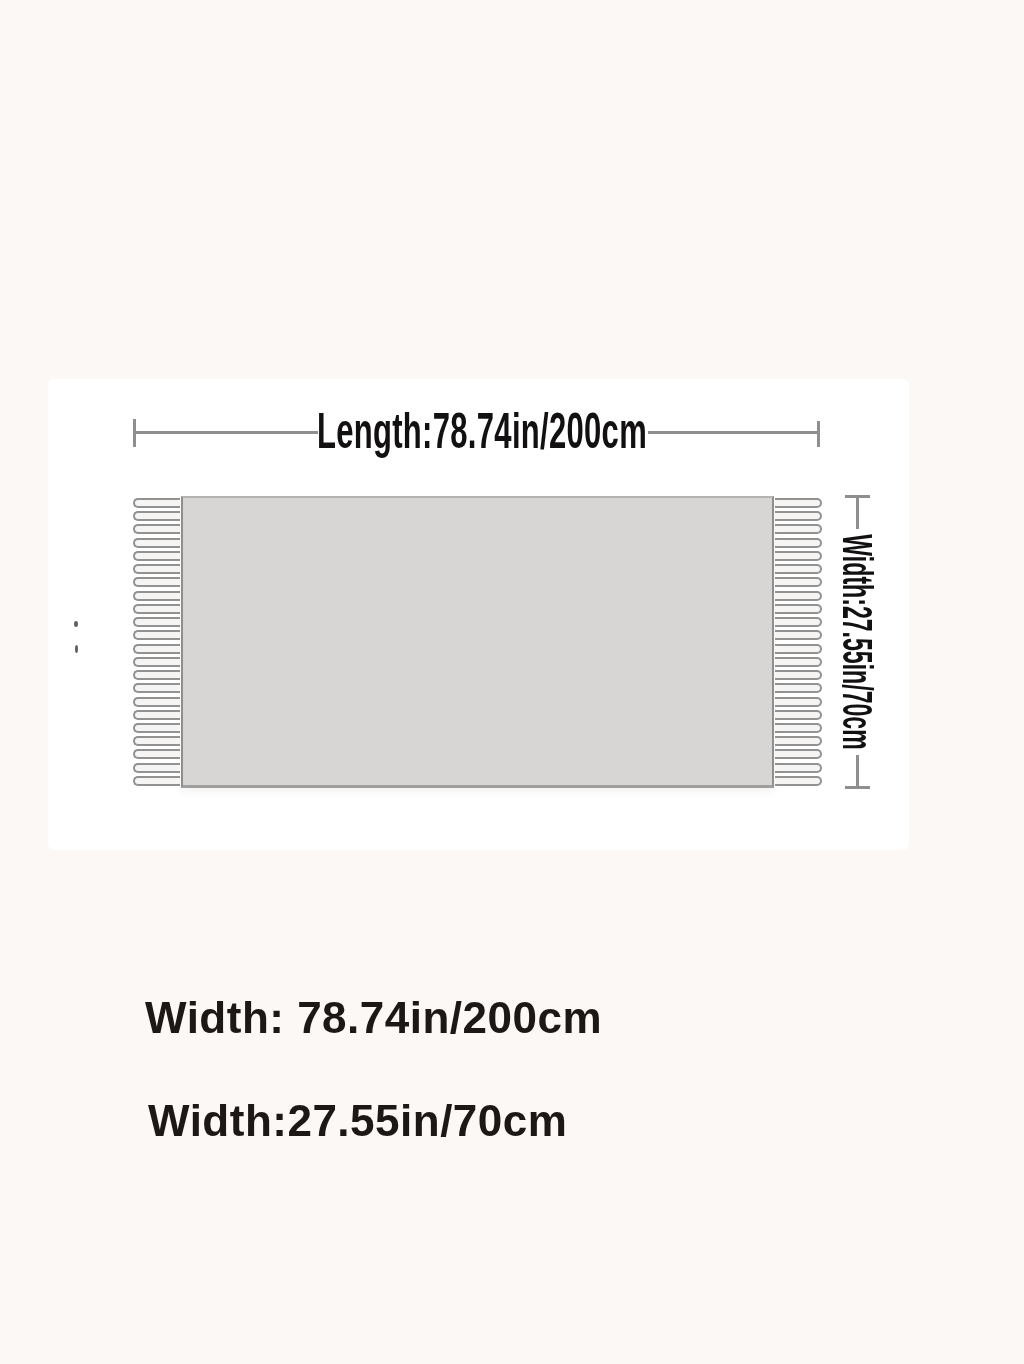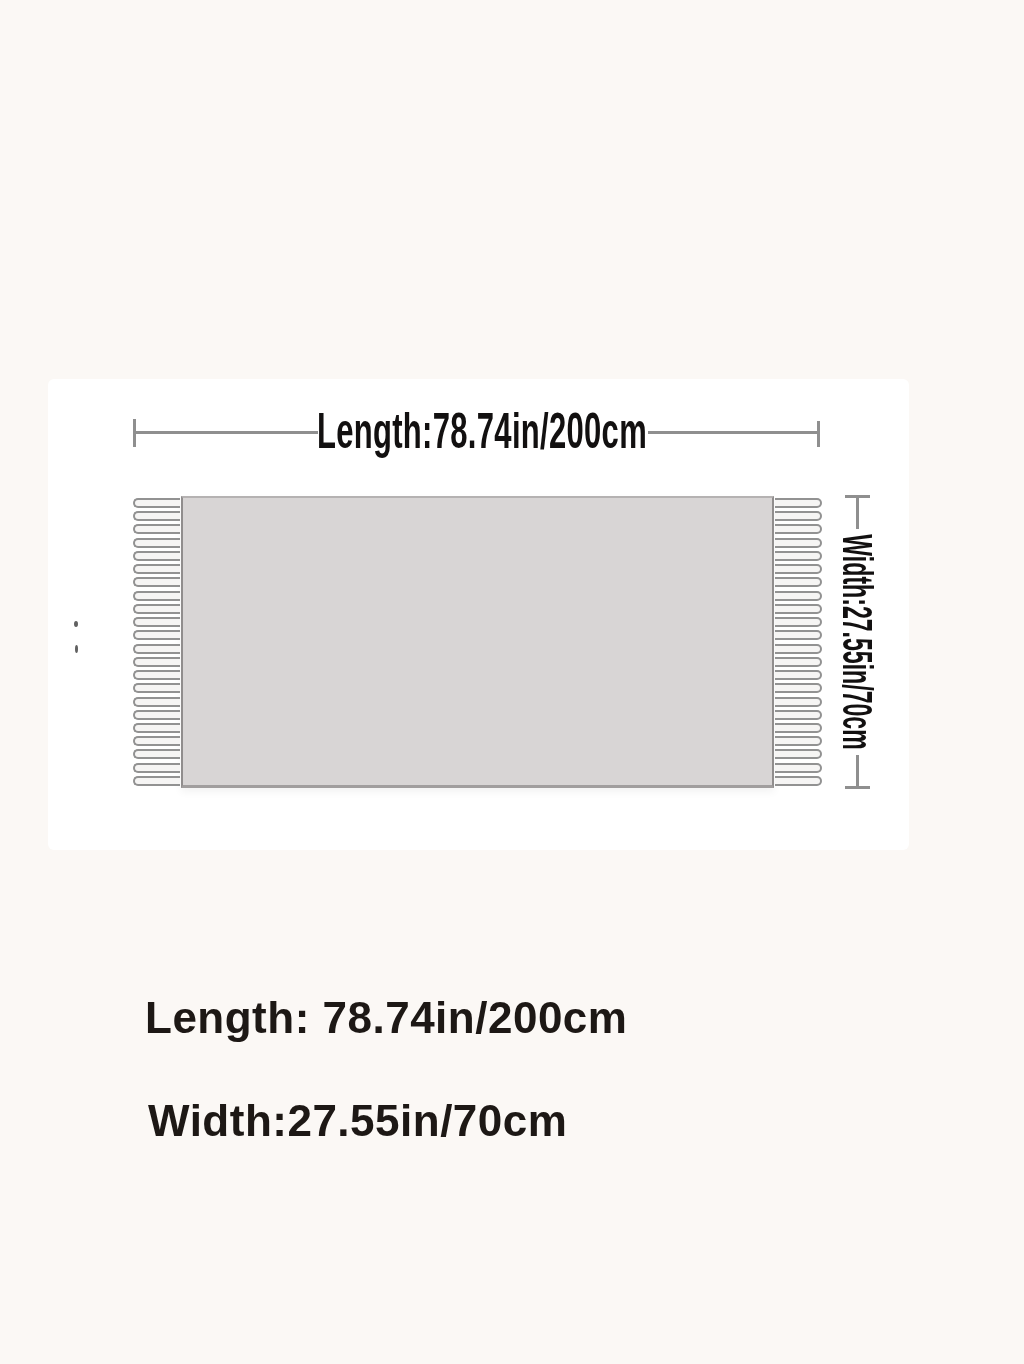--- a/index.html
+++ b/index.html
@@ -204,16 +204,16 @@
 
   <div class="v-cap-top"></div>
   <div class="v-seg1"></div>
   <div class="v-label">Width:27.55in/70cm</div>
   <div class="v-seg2"></div>
   <div class="v-cap-bottom"></div>
 
   <div class="speck s1"></div>
   <div class="speck s2"></div>
 
-  <div class="spec-length">Length: 78.74in/200cm</div>
+  <div class="spec-length">Width: 78.74in/200cm</div>
   <div class="spec-width">Width:27.55in/70cm</div>
 
 </div>
 
 </body></html>

